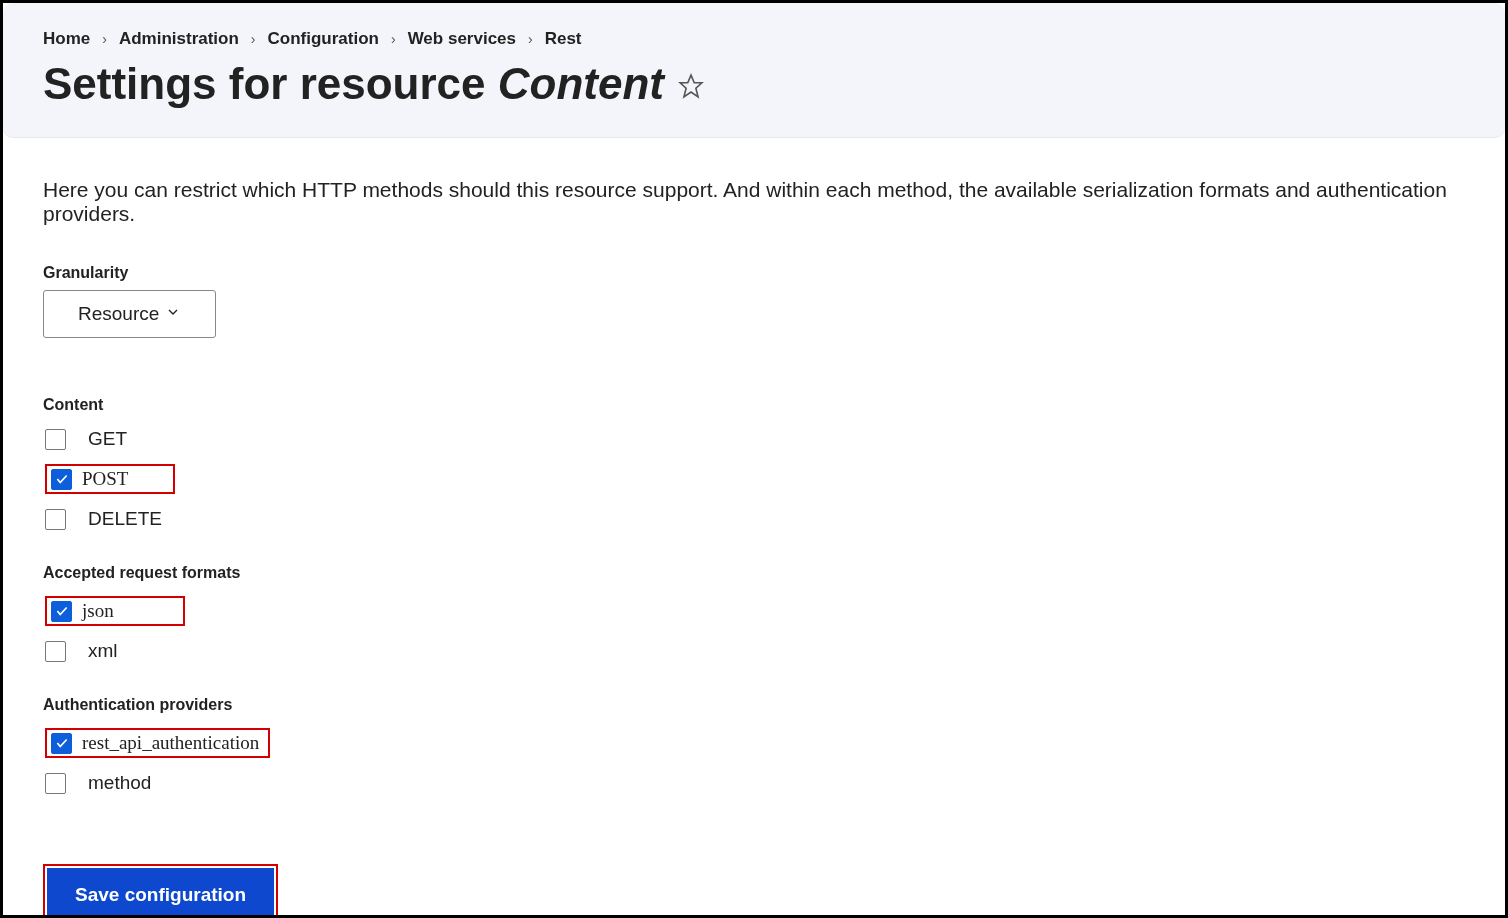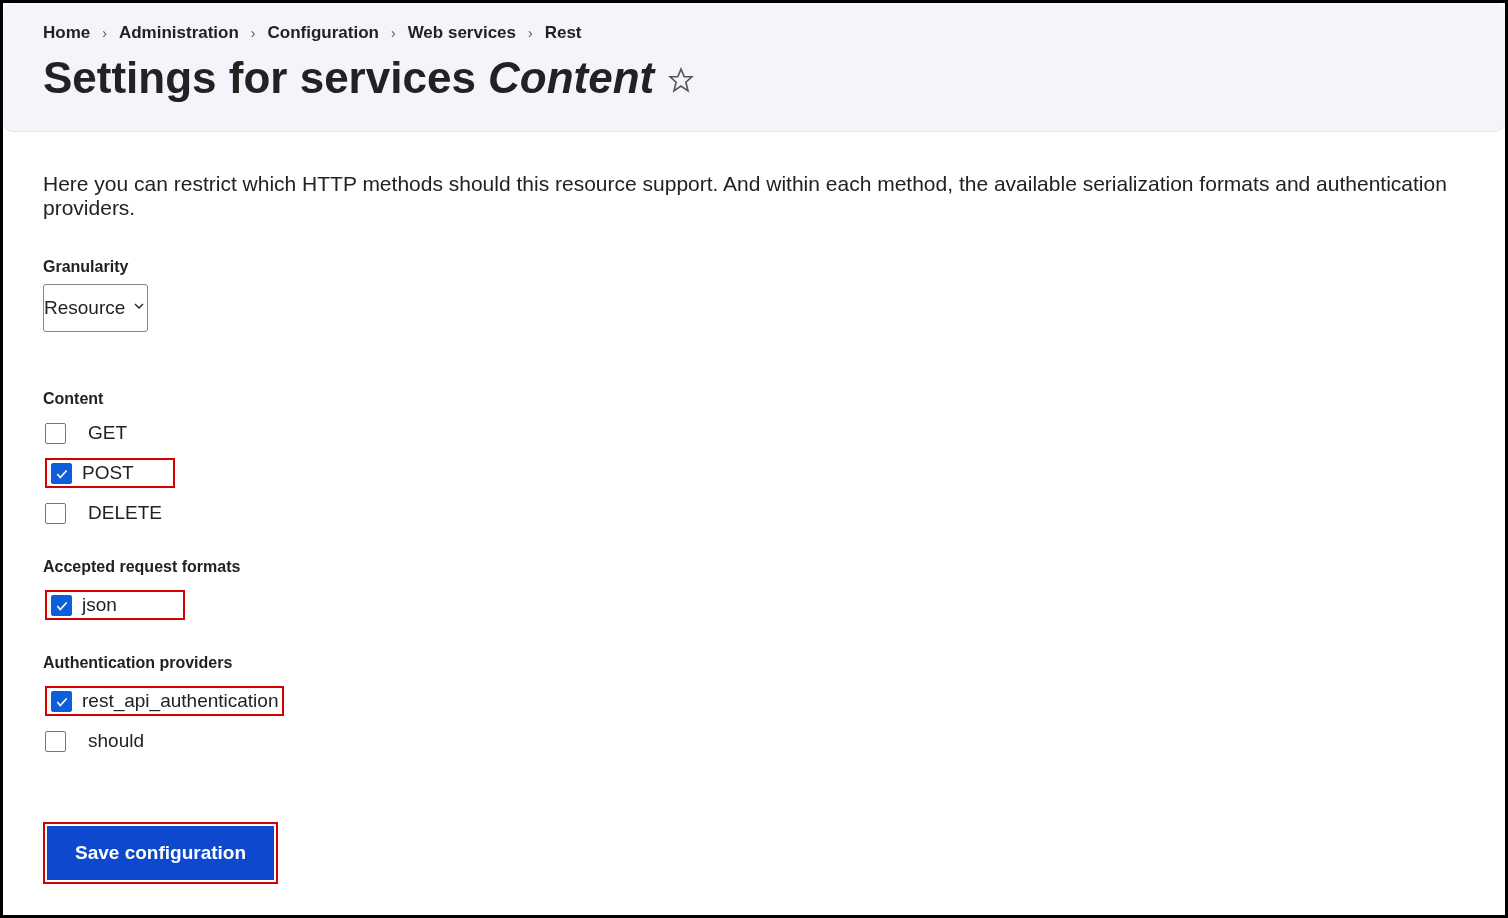--- a/index.html
+++ b/index.html
@@ -7,21 +7,21 @@
     font-family: "Segoe UI", Arial, sans-serif;
     background: #fff;
     color: #222;
     border: 3px solid #000;
     width: 1508px;
     height: 918px;
     overflow: hidden;
   }
   .header-region {
     background: #f4f5fa;
-    padding: 20px 40px 28px 40px;
+    padding: 26px 40px 28px 40px;
     border-bottom: 1px solid #e7e7ee;
     border-radius: 10px;
   }
   .breadcrumb {
     font-size: 17px;
     font-weight: 700;
     color: #222;
     display: flex;
     align-items: center;
     gap: 12px;
@@ -63,21 +63,21 @@
     font-size: 16px;
     font-weight: 700;
     margin-bottom: 8px;
   }
   .select-wrap {
     display: inline-flex;
     align-items: center;
     gap: 6px;
     border: 1px solid #888;
     border-radius: 3px;
-    padding: 12px 0;
+    padding: 12px 34px;
     font-size: 19px;
     cursor: pointer;
     background: #fff;
     margin-bottom: 30px;
   }
   .select-wrap .chev svg { width:16px; height:16px; stroke:#222; stroke-width:2; fill:none; }
   .group { margin-bottom: 28px; }
   .check-row {
     display: flex;
     align-items: center;
@@ -101,22 +101,23 @@
     border-color: #0d5edb;
   }
   .cbox.checked svg {
     width: 14px; height: 14px;
     stroke: #fff; stroke-width: 3; fill: none;
   }
   .highlight-box {
     border: 2px solid #d40000;
     padding: 2px 4px;
     display: inline-flex;
-    align-items: flex-end;
+    align-items: center;
     gap: 10px;
+    font-family: Liberation Serif, serif;
   }
   .hl-row { margin: 2px 0; }
   .save-btn-wrap {
     margin-top: 36px;
     display: inline-block;
     border: 2px solid #d40000;
     padding: 2px;
   }
   .save-btn {
     background: #0d48cf;
@@ -138,21 +139,21 @@
       <a>Administration</a>
       <span class="sep">›</span>
       <a>Configuration</a>
       <span class="sep">›</span>
       <a>Web services</a>
       <span class="sep">›</span>
       <a>Rest</a>
     </nav>
   <h1 class="page-title">
     <span>
-      <span>Settings for services </span><span class="italic">Content</span>
+      <span>Settings for resource </span><span class="italic">Content</span>
     </span>
     <span class="star-icon">
       <svg viewBox="0 0 24 24">
           <polygon points="12,2 15,9 22,9 16.5,14 18.5,22 12,17.5 5.5,22 7.5,14 2,9 9,9"></polygon>
         </svg>
     </span>
   </h1>
 </div>
 
 <div class="content-region">
@@ -200,39 +201,43 @@
         <div class="check-row hl-row">
           <span class="highlight-box" style="min-width: 140px;">
             <span class="cbox checked">
               <svg viewBox="0 0 24 24">
                 <polyline points="4 12 9 18 20 6"></polyline>
               </svg>
             </span>
             <span>json</span>
           </span>
         </div>
+        <div class="check-row">
+          <span class="cbox"></span>
+          <span>xml</span>
+        </div>
       </div>
   </div>
 
   <div class="group">
     <div class="field-label">Authentication providers</div>
     <div id="auth-list">
         <div class="check-row hl-row">
           <span class="highlight-box" style="min-width: 225px;">
             <span class="cbox checked">
               <svg viewBox="0 0 24 24">
                 <polyline points="4 12 9 18 20 6"></polyline>
               </svg>
             </span>
             <span>rest_api_authentication</span>
           </span>
         </div>
         <div class="check-row">
           <span class="cbox"></span>
-          <span>should</span>
+          <span>method</span>
         </div>
       </div>
   </div>
 
   <div class="save-btn-wrap">
     <button class="save-btn">Save configuration</button>
   </div>
 </div>
 
 </body></html>

